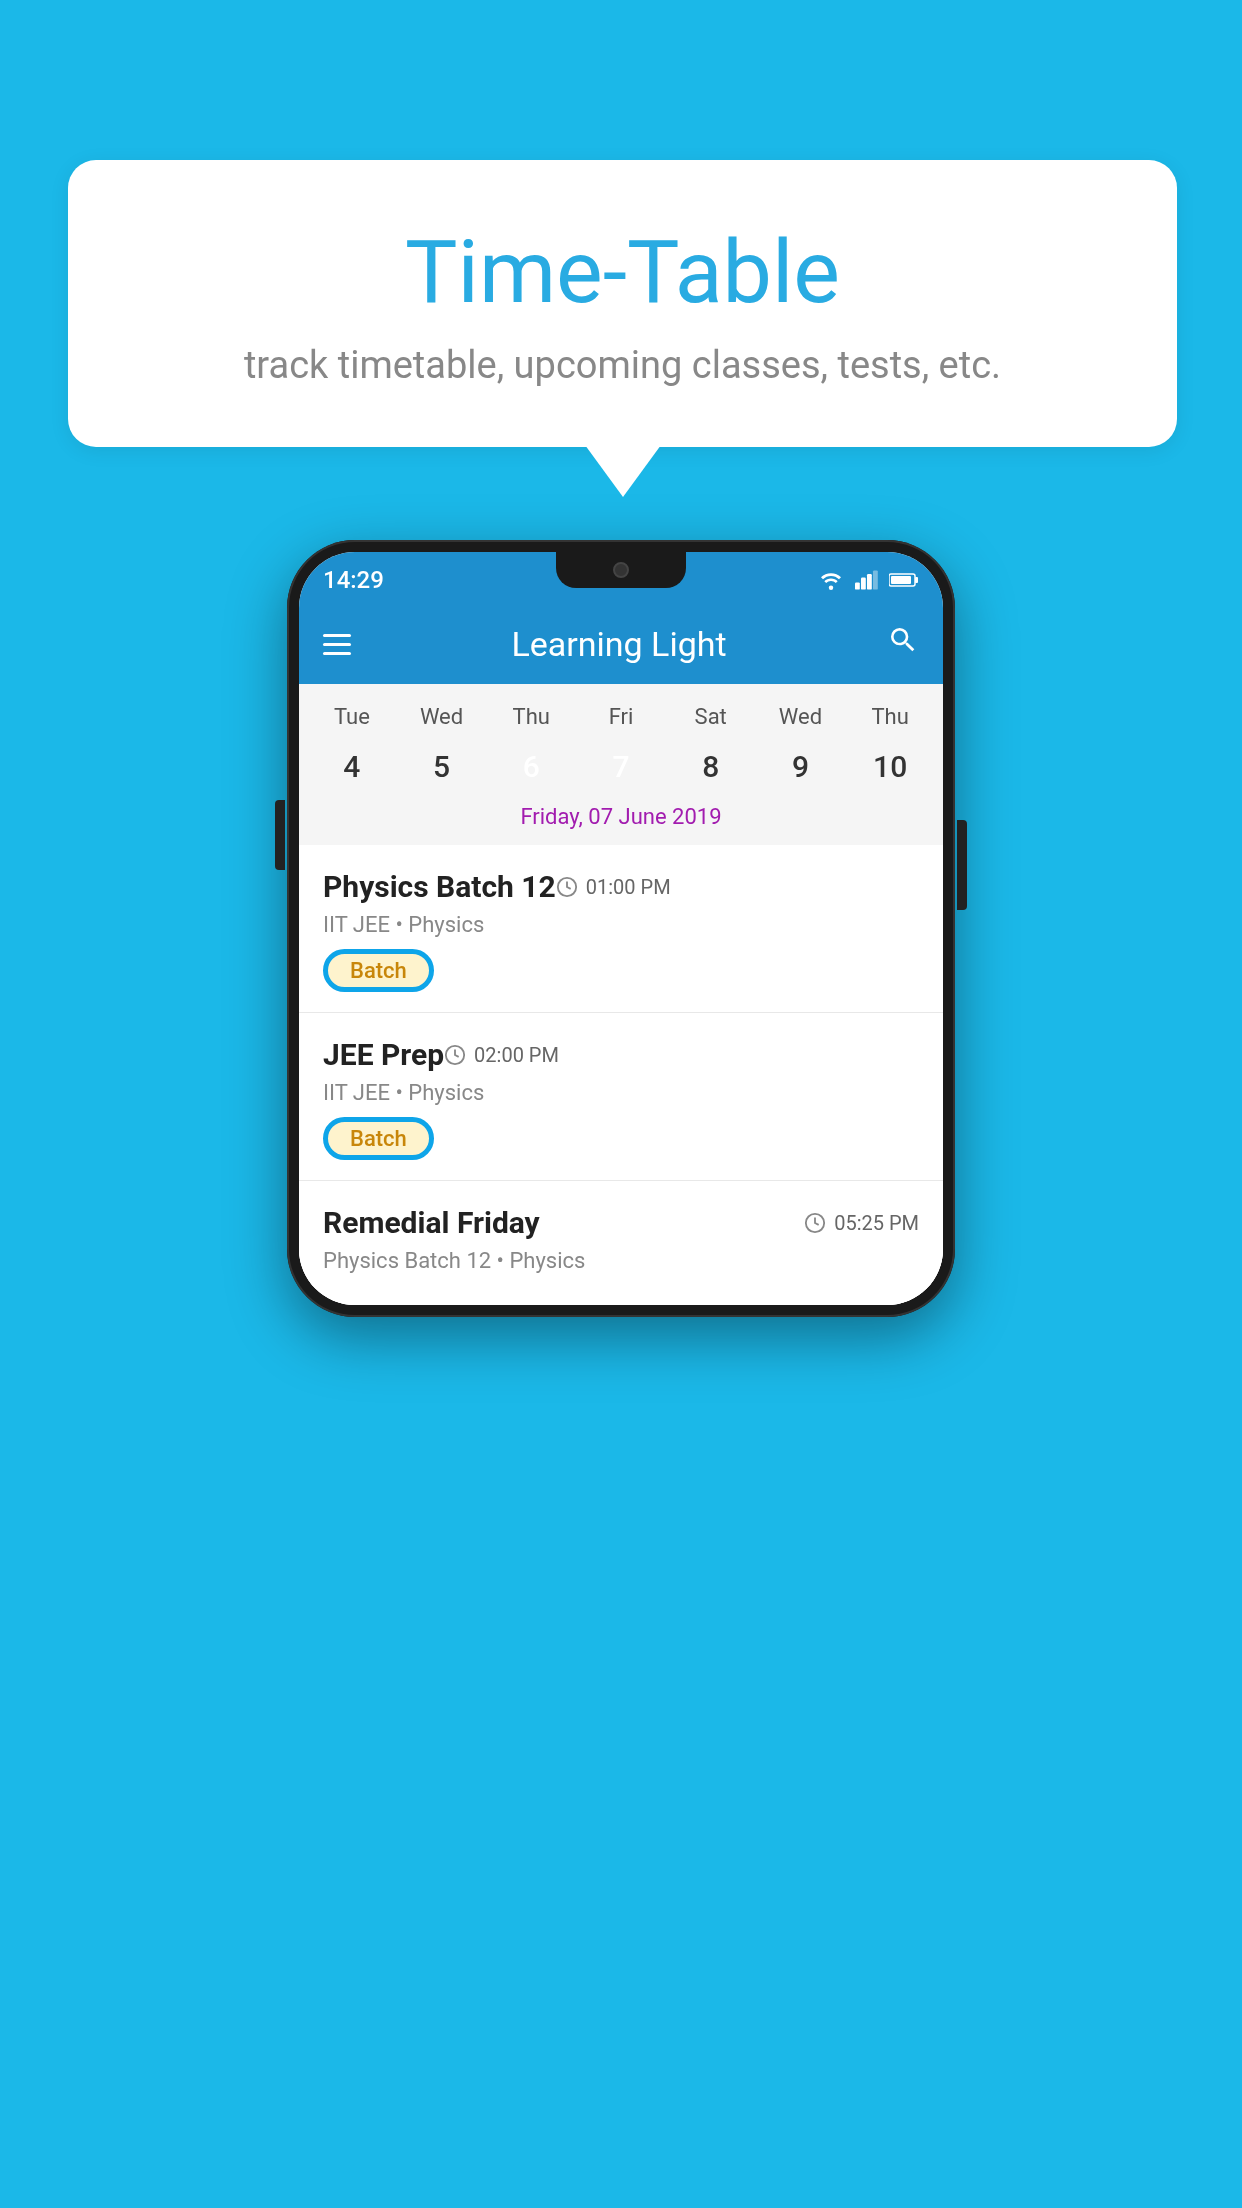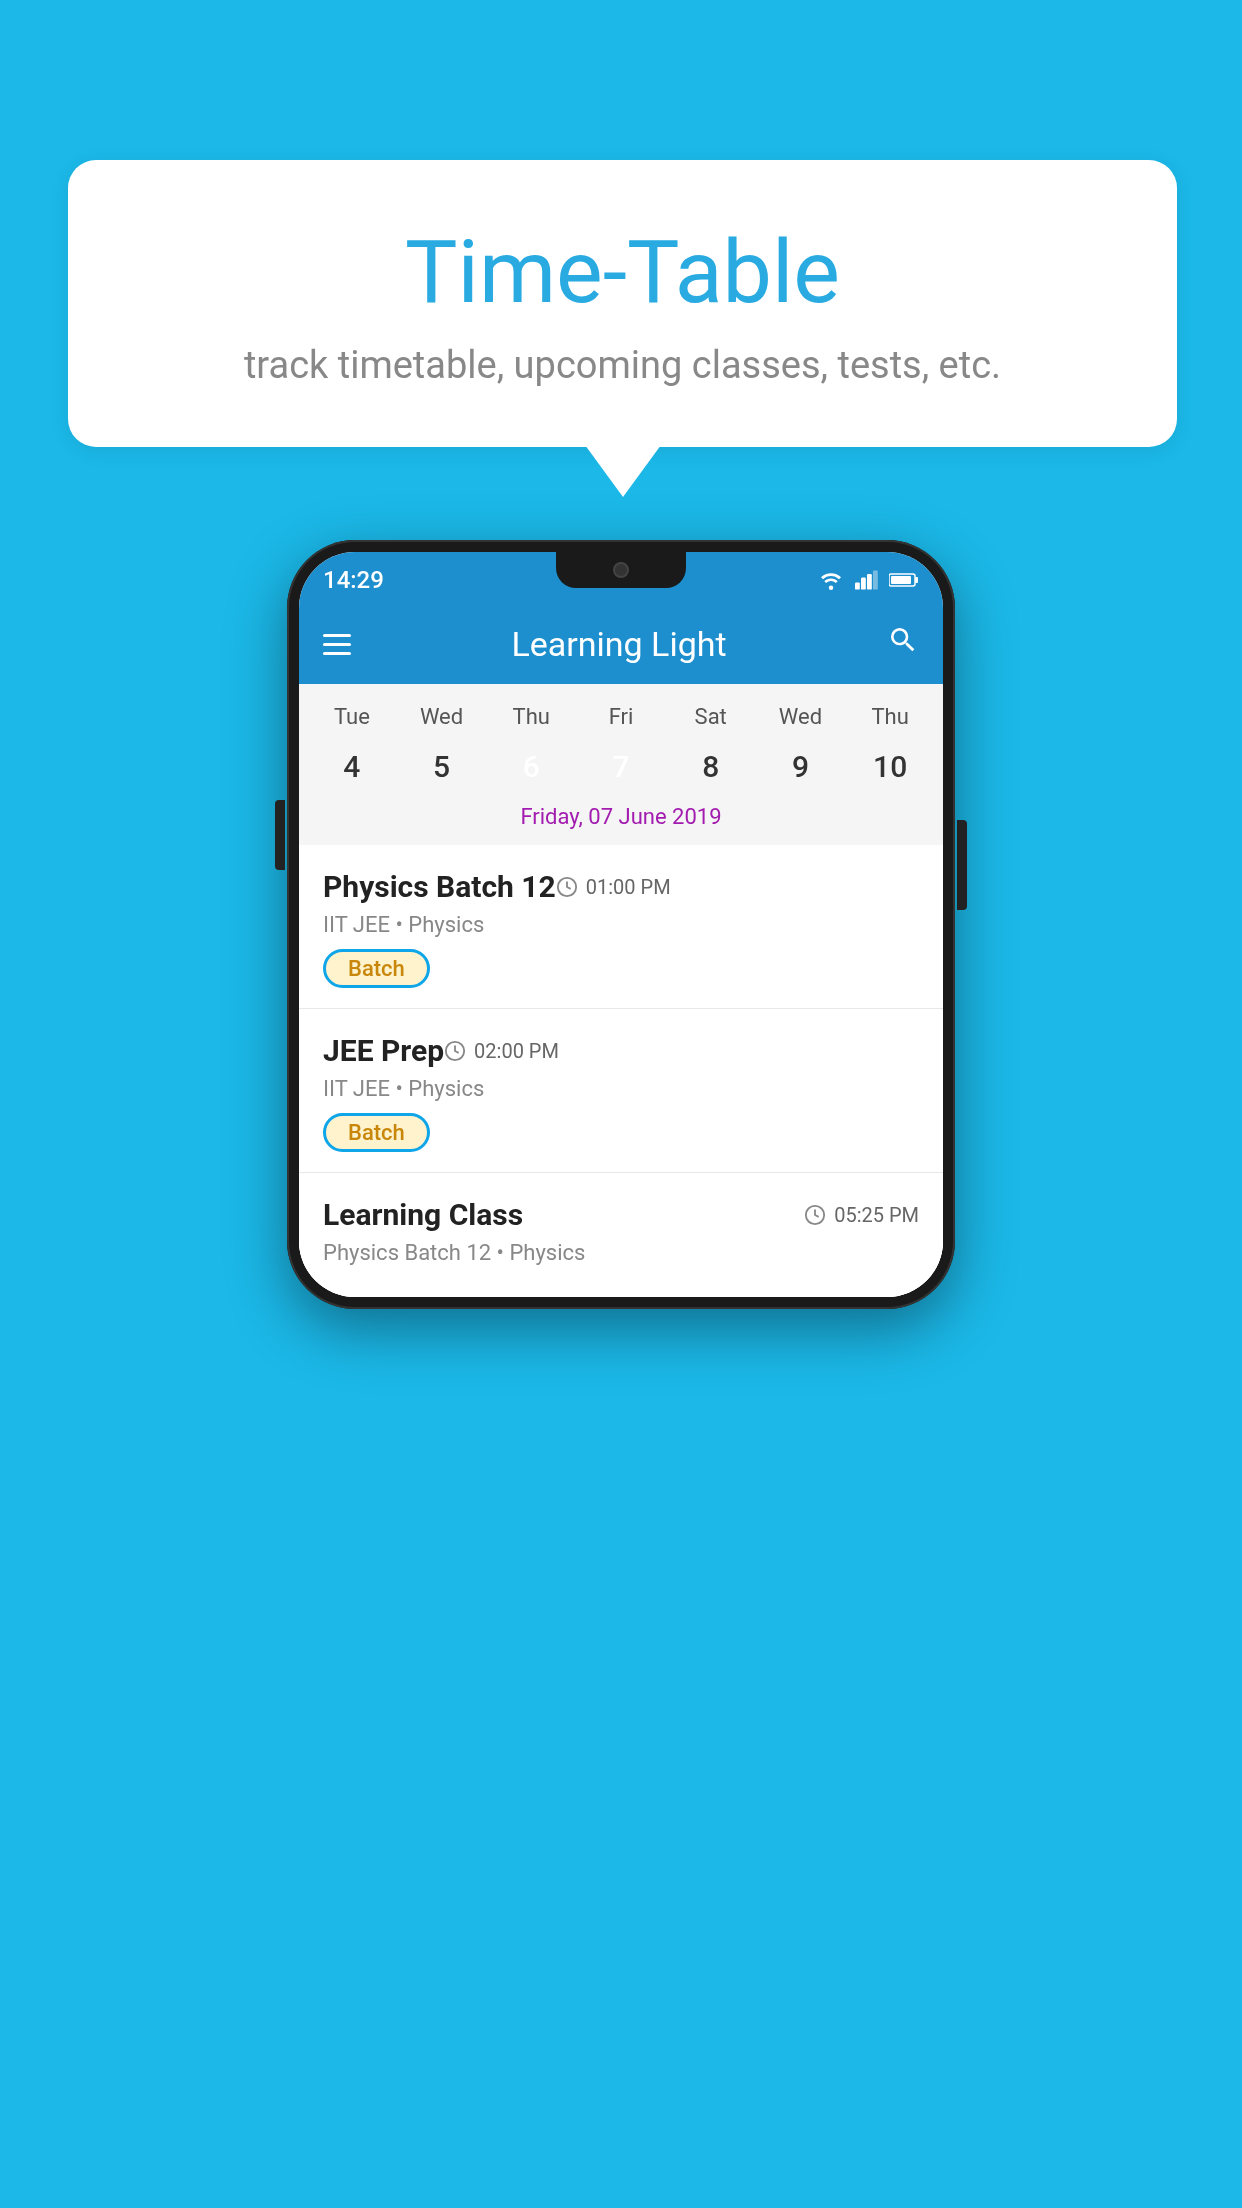--- a/index.html
+++ b/index.html
@@ -302,21 +302,21 @@
     .item-subtitle {
       font-size: 22px;
       color: #888;
       margin-bottom: 12px;
     }
 
     .batch-tag {
       display: inline-block;
       background: #fef3cd;
       color: #c8860a;
-      border: 3px solid #0ea5e9;
+      border: 5px solid #0ea5e9;
       border-radius: 30px;
       padding: 4px 22px;
       font-size: 22px;
       font-weight: 500;
     }
 
     .remedial-partial {
       padding: 24px 24px 20px;
       background: white;
     }
@@ -434,21 +434,21 @@
               </svg>
               02:00 PM
             </span>
           </div>
           <div class="item-subtitle">IIT JEE • Physics</div>
           <span class="batch-tag">Batch</span>
         </div>
 
         <div class="remedial-partial">
           <div class="remedial-header">
-            <span class="item-title">Learning Class</span>
+            <span class="item-title">Remedial Friday</span>
             <span class="item-time">
               <svg width="22" height="22" viewBox="0 0 24 24" fill="none" stroke="#888" stroke-width="2">
                 <circle cx="12" cy="12" r="10"></circle>
                 <path d="M12 6v6l4 2"></path>
               </svg>
               05:25 PM
             </span>
           </div>
           <div class="item-subtitle">Physics Batch 12 • Physics</div>
         </div>

